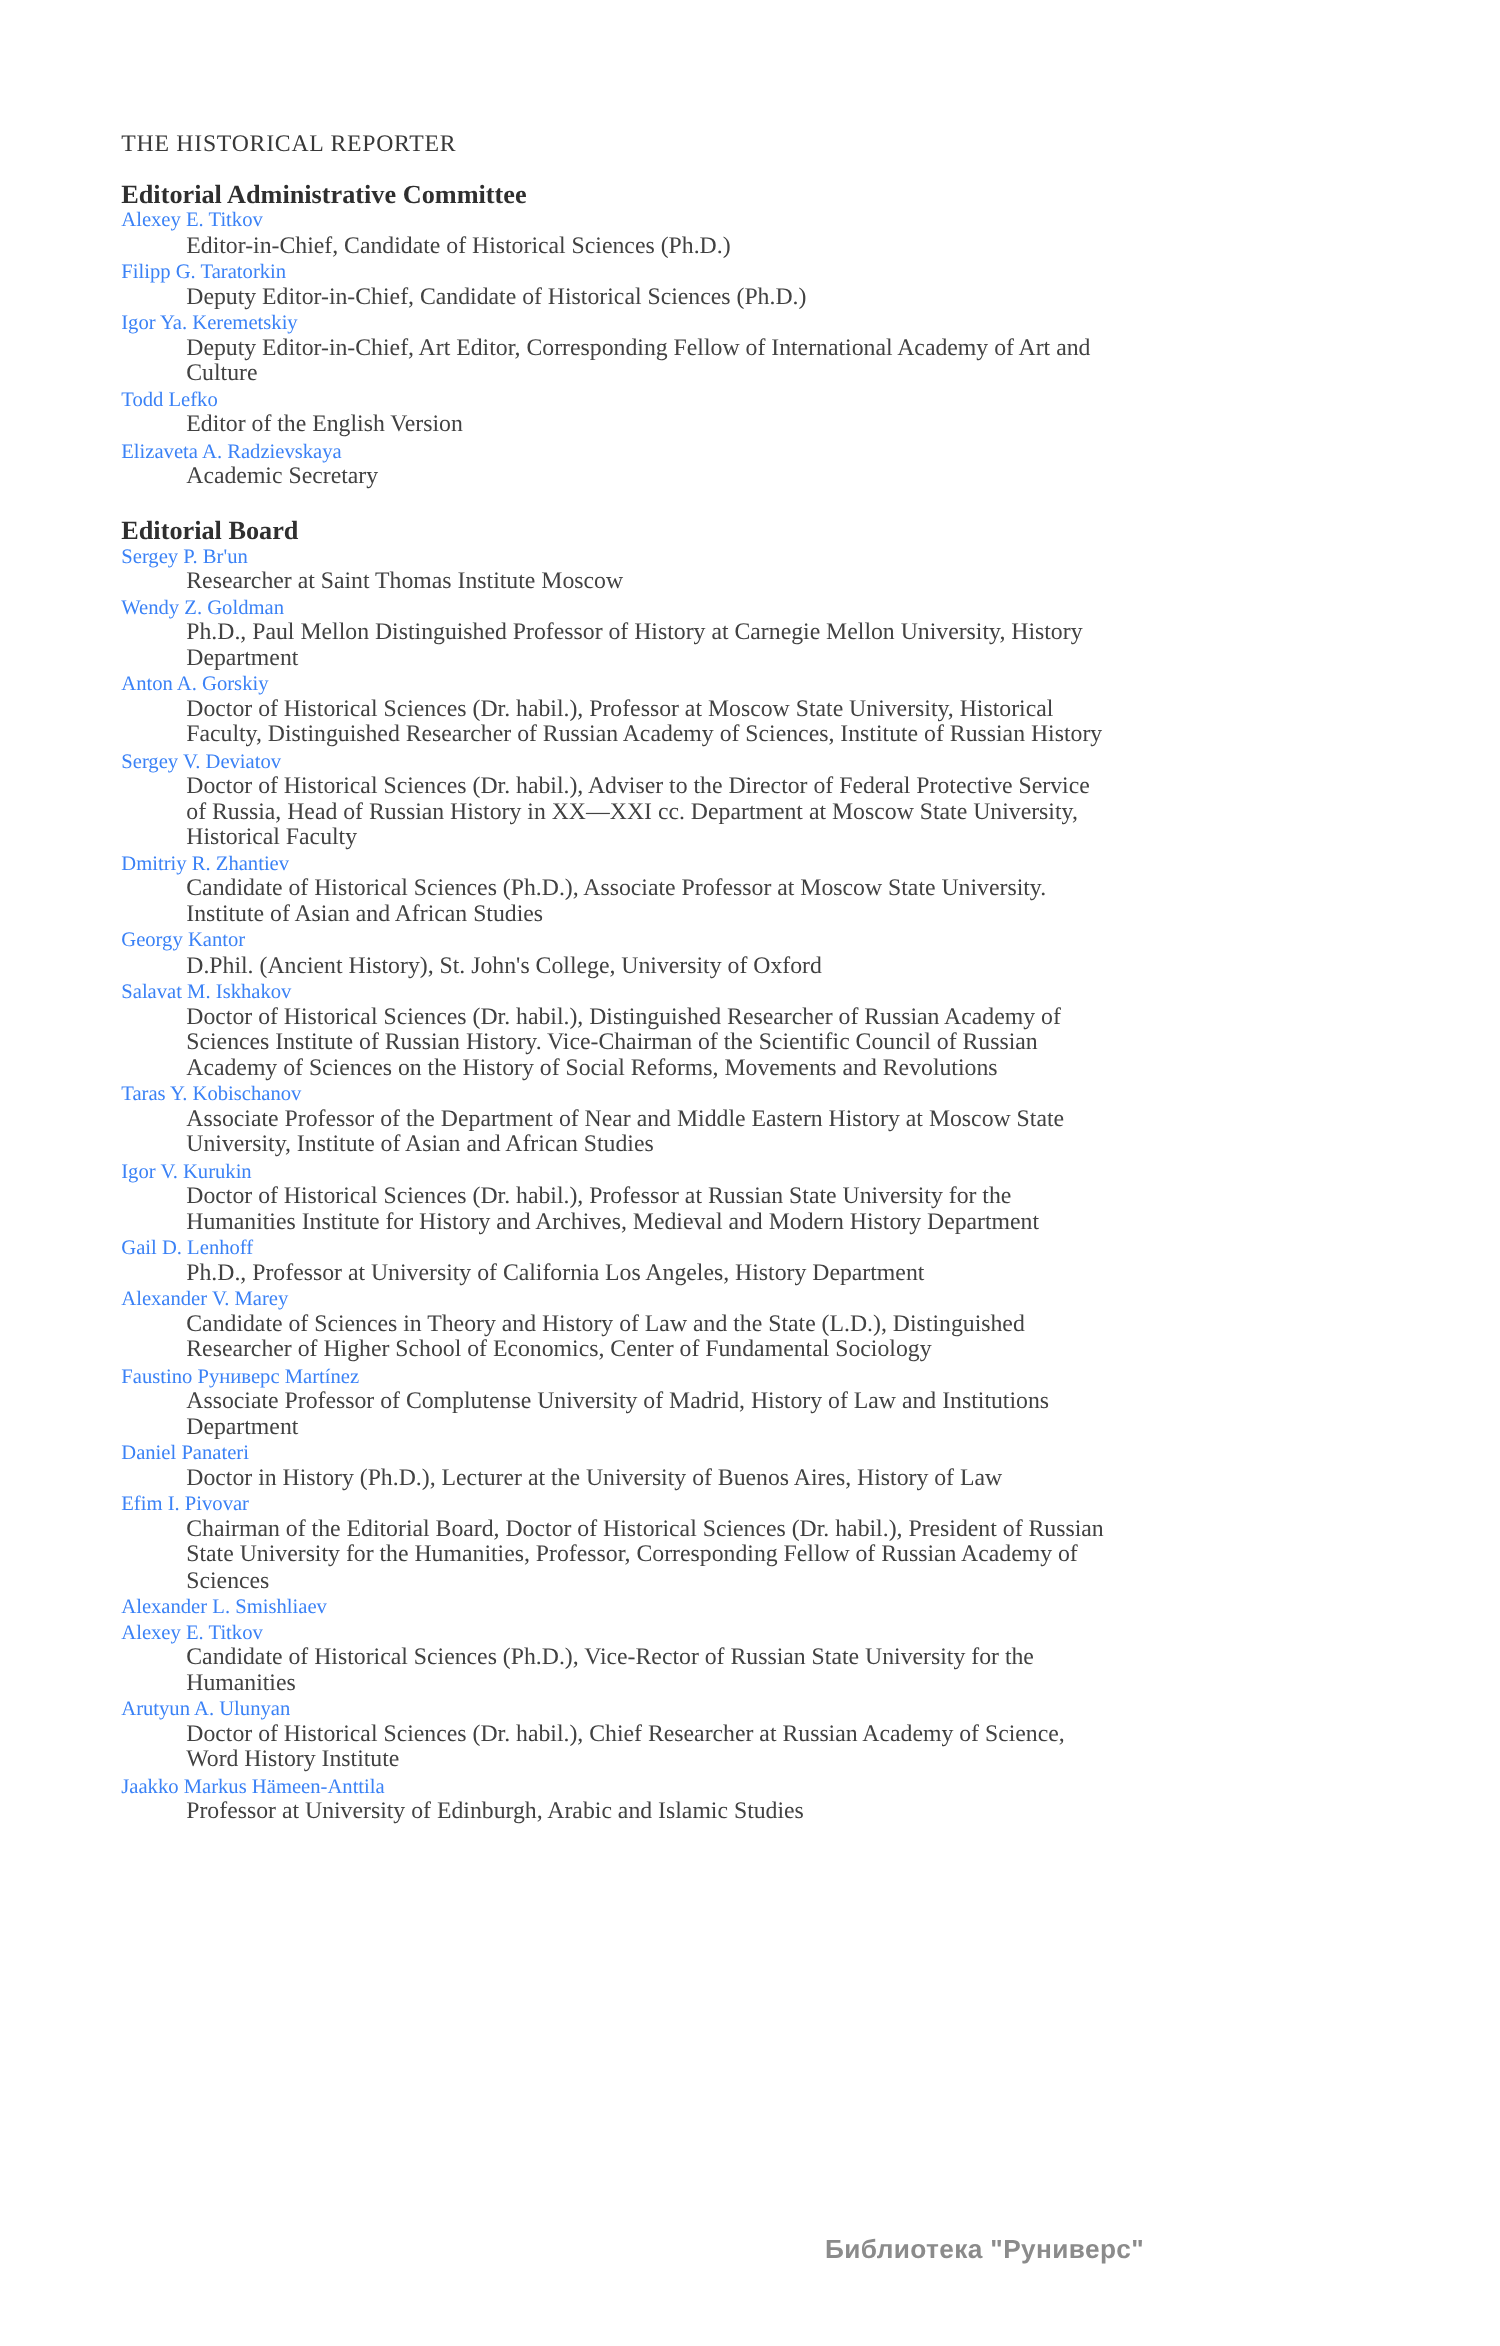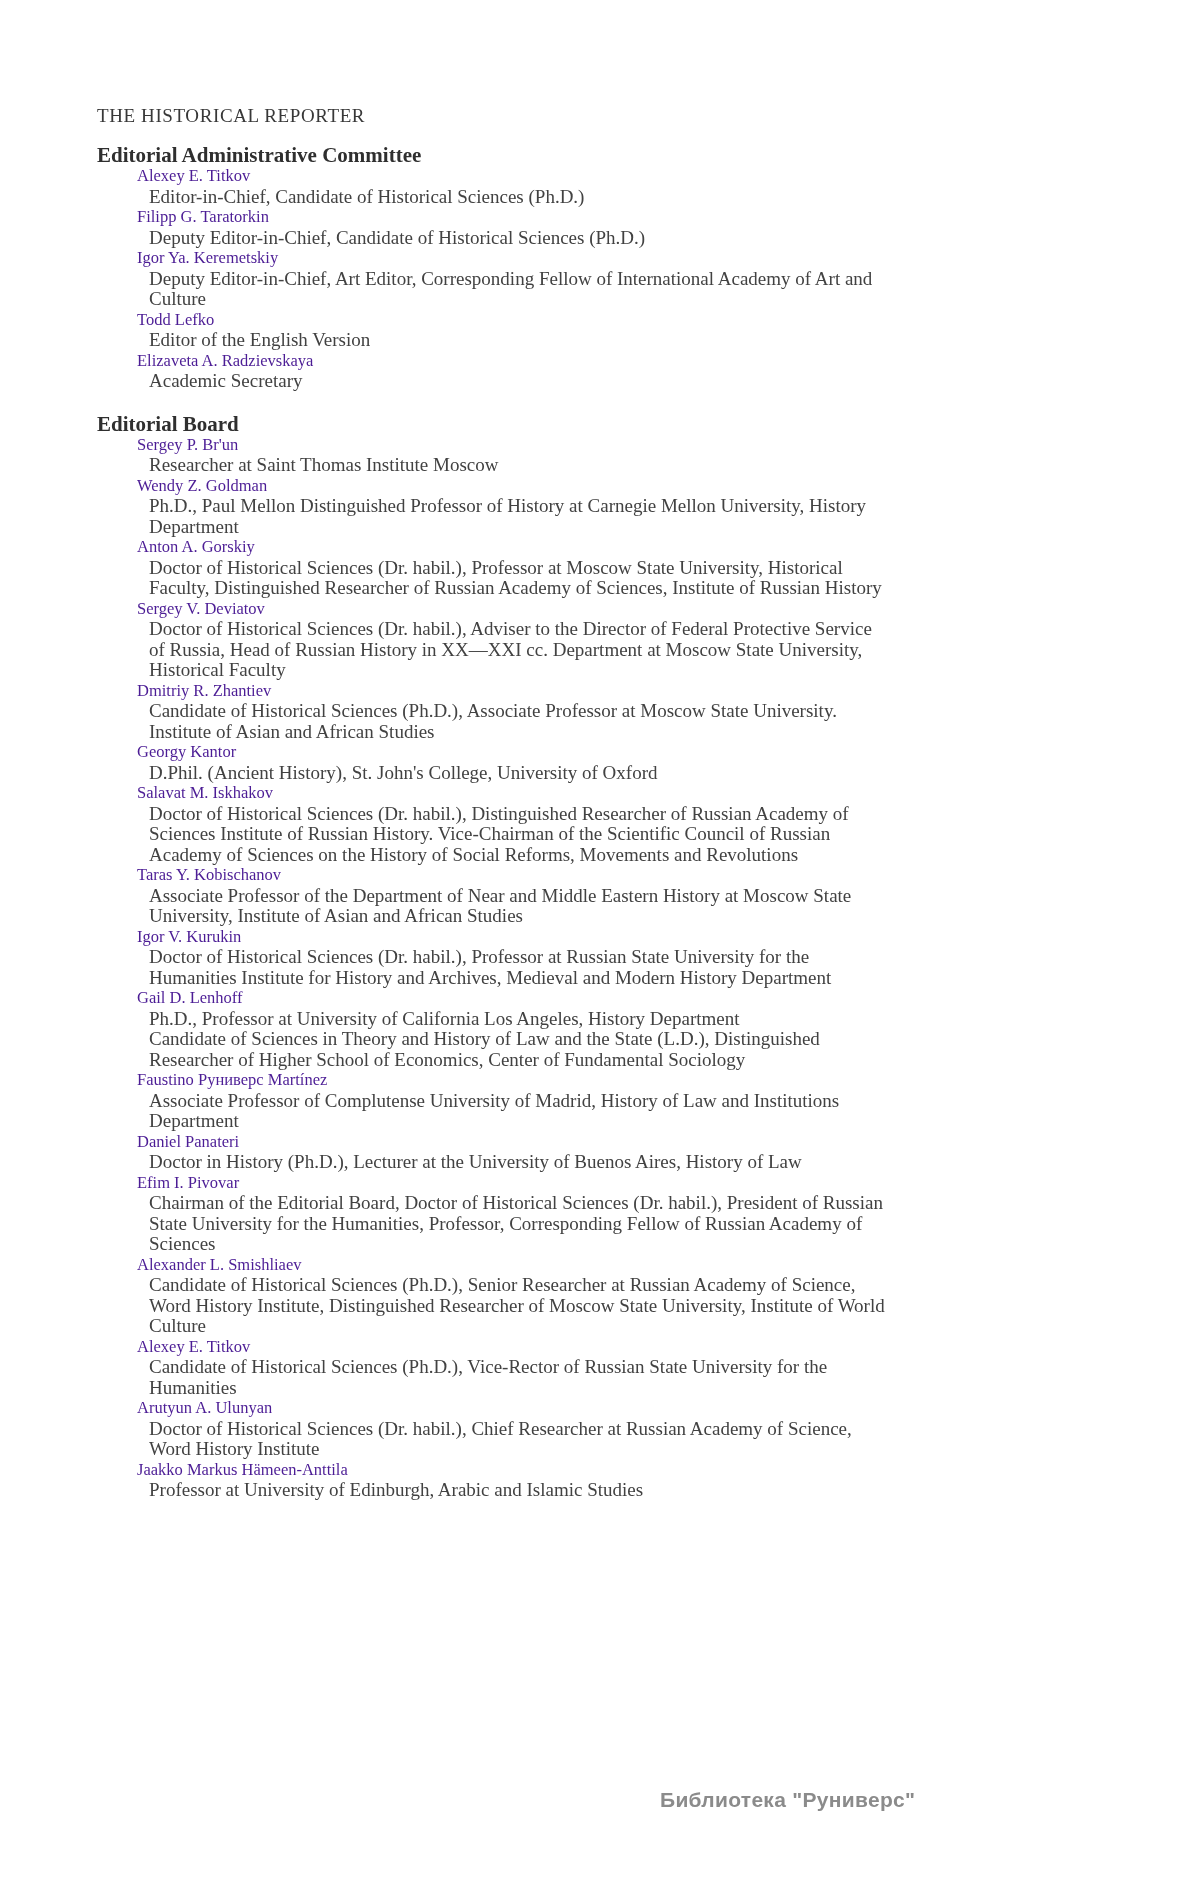--- a/index.html
+++ b/index.html
@@ -40,24 +40,23 @@
   .board-section {
     margin: 0 0 0 0;
   }
   .board-section + .board-section {
     margin-top: 22px;
   }
   .member {
     margin: 0;
   }
   .member-name {
-    margin-left: 40px;
     font-size: 16.5px;
     line-height: 20.5px;
-    color: #4c1d95;
+    color: #3b82f6;
   }
   .member-role {
     margin-left: 52px;
     max-width: 742px;
     font-size: 19px;
     line-height: 20.5px;
     color: #424242;
   }
   .watermark {
     position: absolute;
@@ -135,37 +134,37 @@
         </div>
         <div class="member">
           <div class="member-name">Igor V. Kurukin</div>
           <div class="member-role">Doctor of Historical Sciences (Dr. habil.), Professor at Russian State University for the Humanities Institute for History and Archives, Medieval and Modern History Department</div>
         </div>
         <div class="member">
           <div class="member-name">Gail D. Lenhoff</div>
           <div class="member-role">Ph.D., Professor at University of California Los Angeles, History Department</div>
         </div>
         <div class="member">
+          <div class="member-name">Alexander V. Marey</div>
           <div class="member-role">Candidate of Sciences in Theory and History of Law and the State (L.D.), Distinguished Researcher of Higher School of Economics, Center of Fundamental Sociology</div>
         </div>
         <div class="member">
           <div class="member-name">Faustino Руниверс Martínez</div>
           <div class="member-role">Associate Professor of Complutense University of Madrid, History of Law and Institutions Department</div>
         </div>
         <div class="member">
           <div class="member-name">Daniel Panateri</div>
           <div class="member-role">Doctor in History (Ph.D.), Lecturer at the University of Buenos Aires, History of Law</div>
         </div>
         <div class="member">
           <div class="member-name">Efim I. Pivovar</div>
           <div class="member-role">Chairman of the Editorial Board, Doctor of Historical Sciences (Dr. habil.), President of Russian State University for the Humanities, Professor, Corresponding Fellow of Russian Academy of Sciences</div>
         </div>
         <div class="member">
           <div class="member-name">Alexander L. Smishliaev</div>
-          <div class="member-role">Candidate of Historical Sciences (Ph.D.), Senior Researcher at Russian Academy of Science, Word History Institute, Distinguished Researcher of Moscow State University, Institute of World Culture</div>
         </div>
         <div class="member">
           <div class="member-name">Alexey E. Titkov</div>
           <div class="member-role">Candidate of Historical Sciences (Ph.D.), Vice-Rector of Russian State University for the Humanities</div>
         </div>
         <div class="member">
           <div class="member-name">Arutyun A. Ulunyan</div>
           <div class="member-role">Doctor of Historical Sciences (Dr. habil.), Chief Researcher at Russian Academy of Science, Word History Institute</div>
         </div>
         <div class="member">

